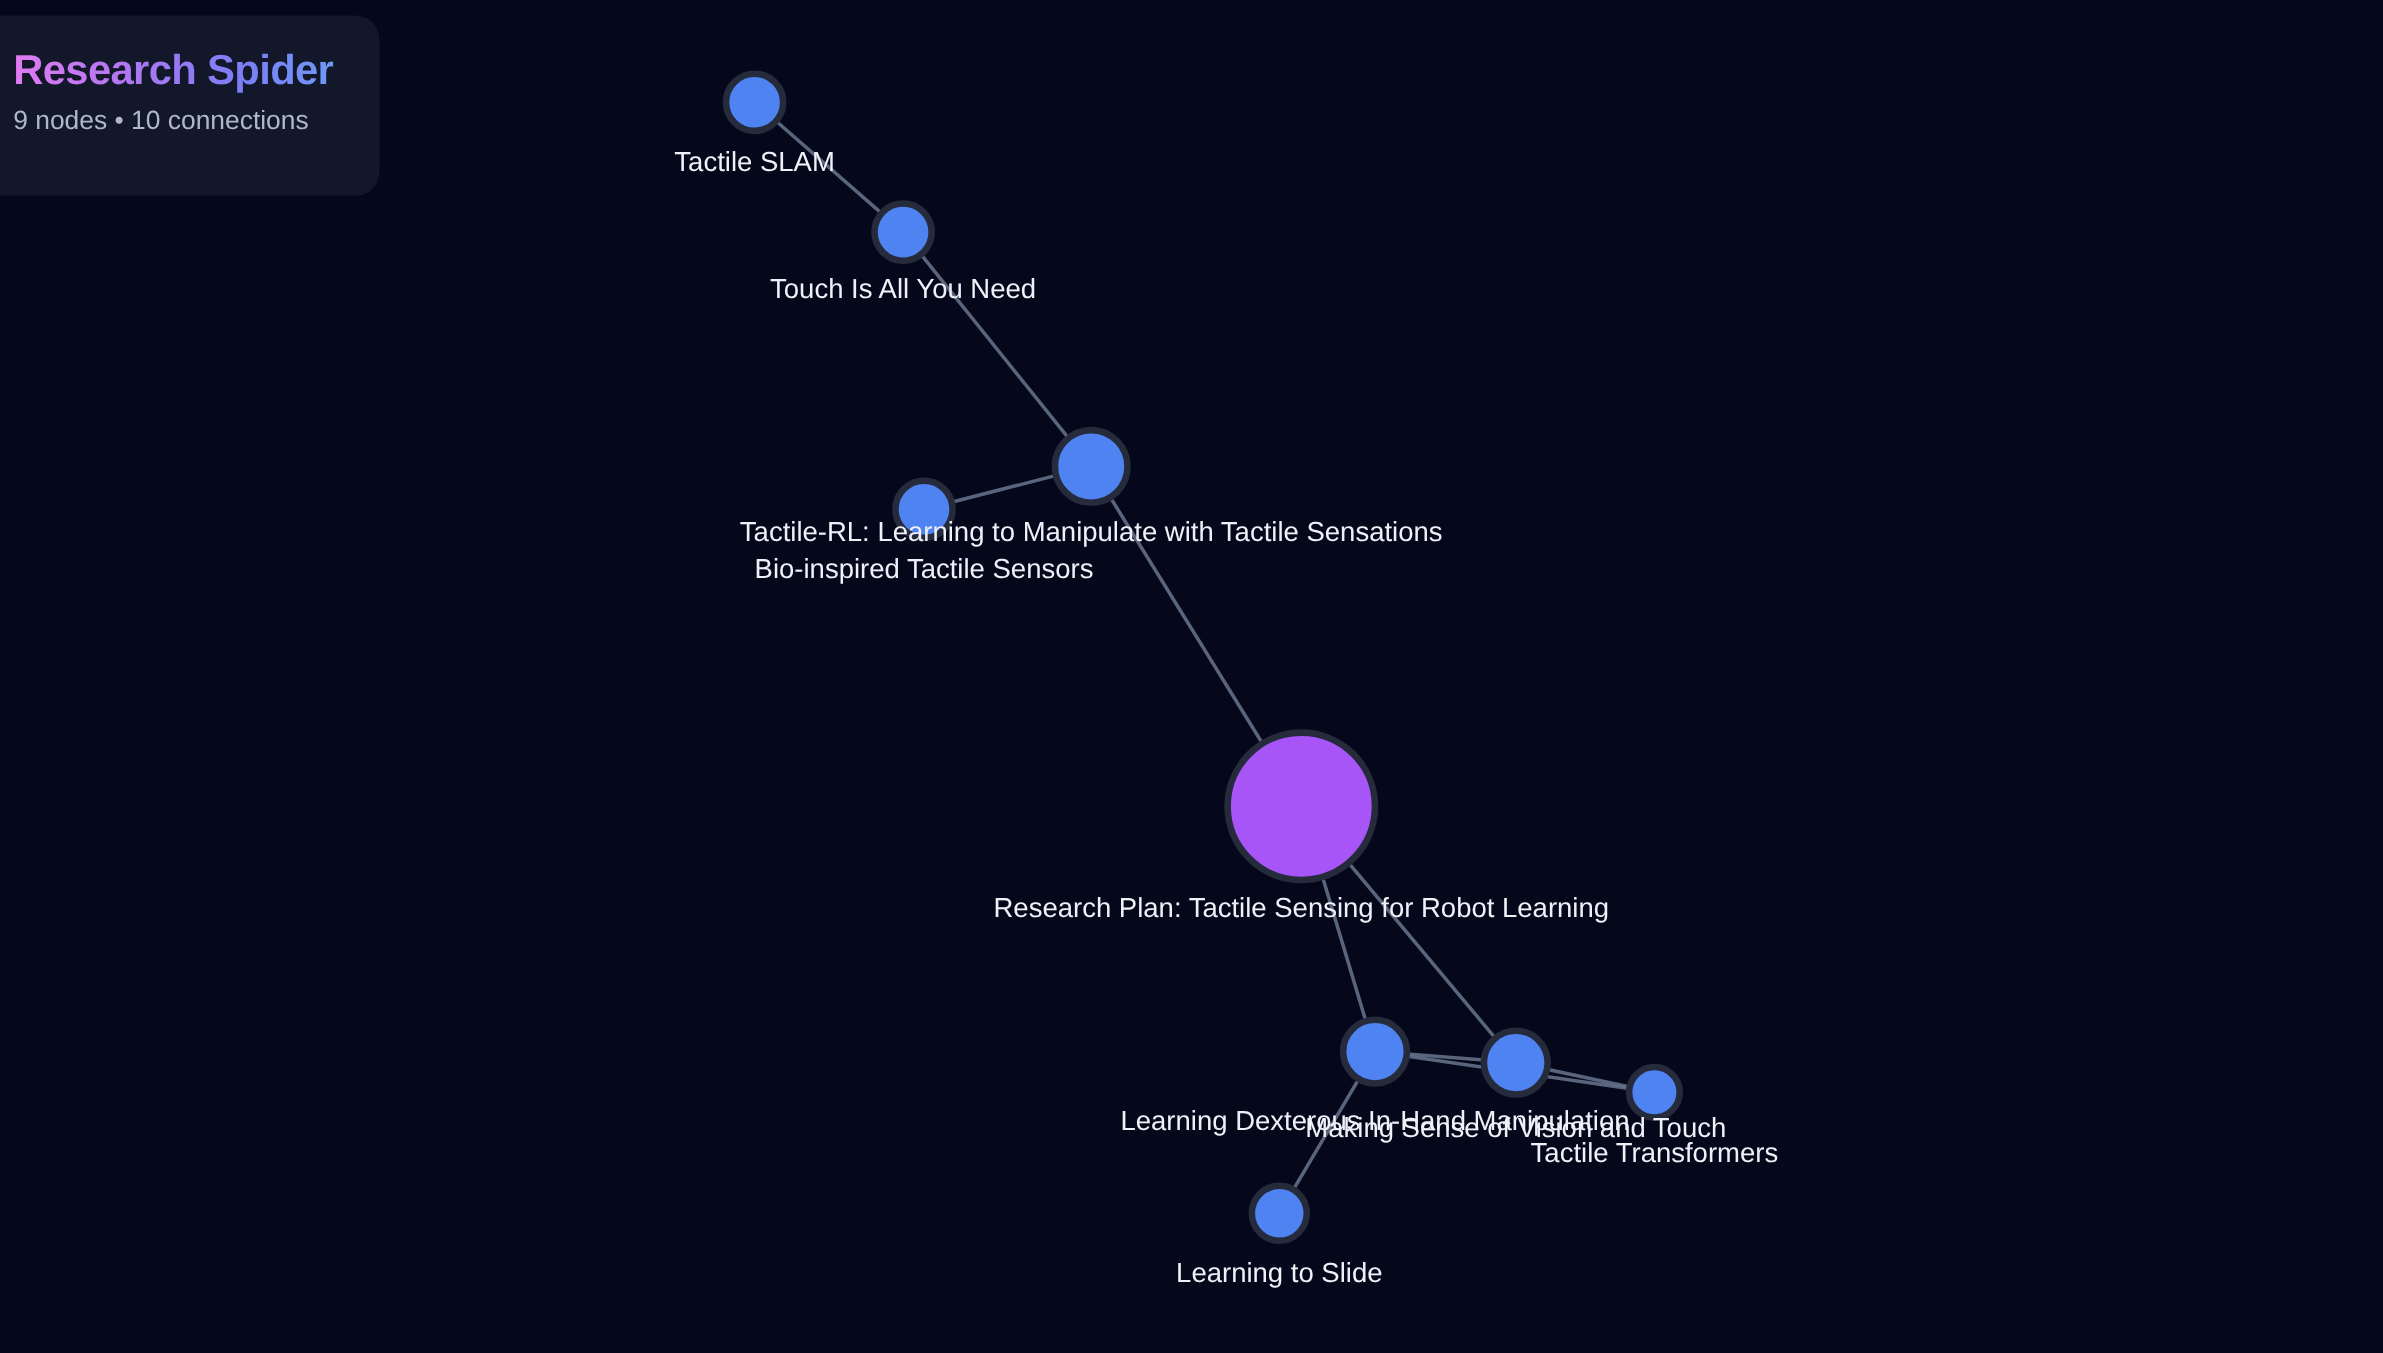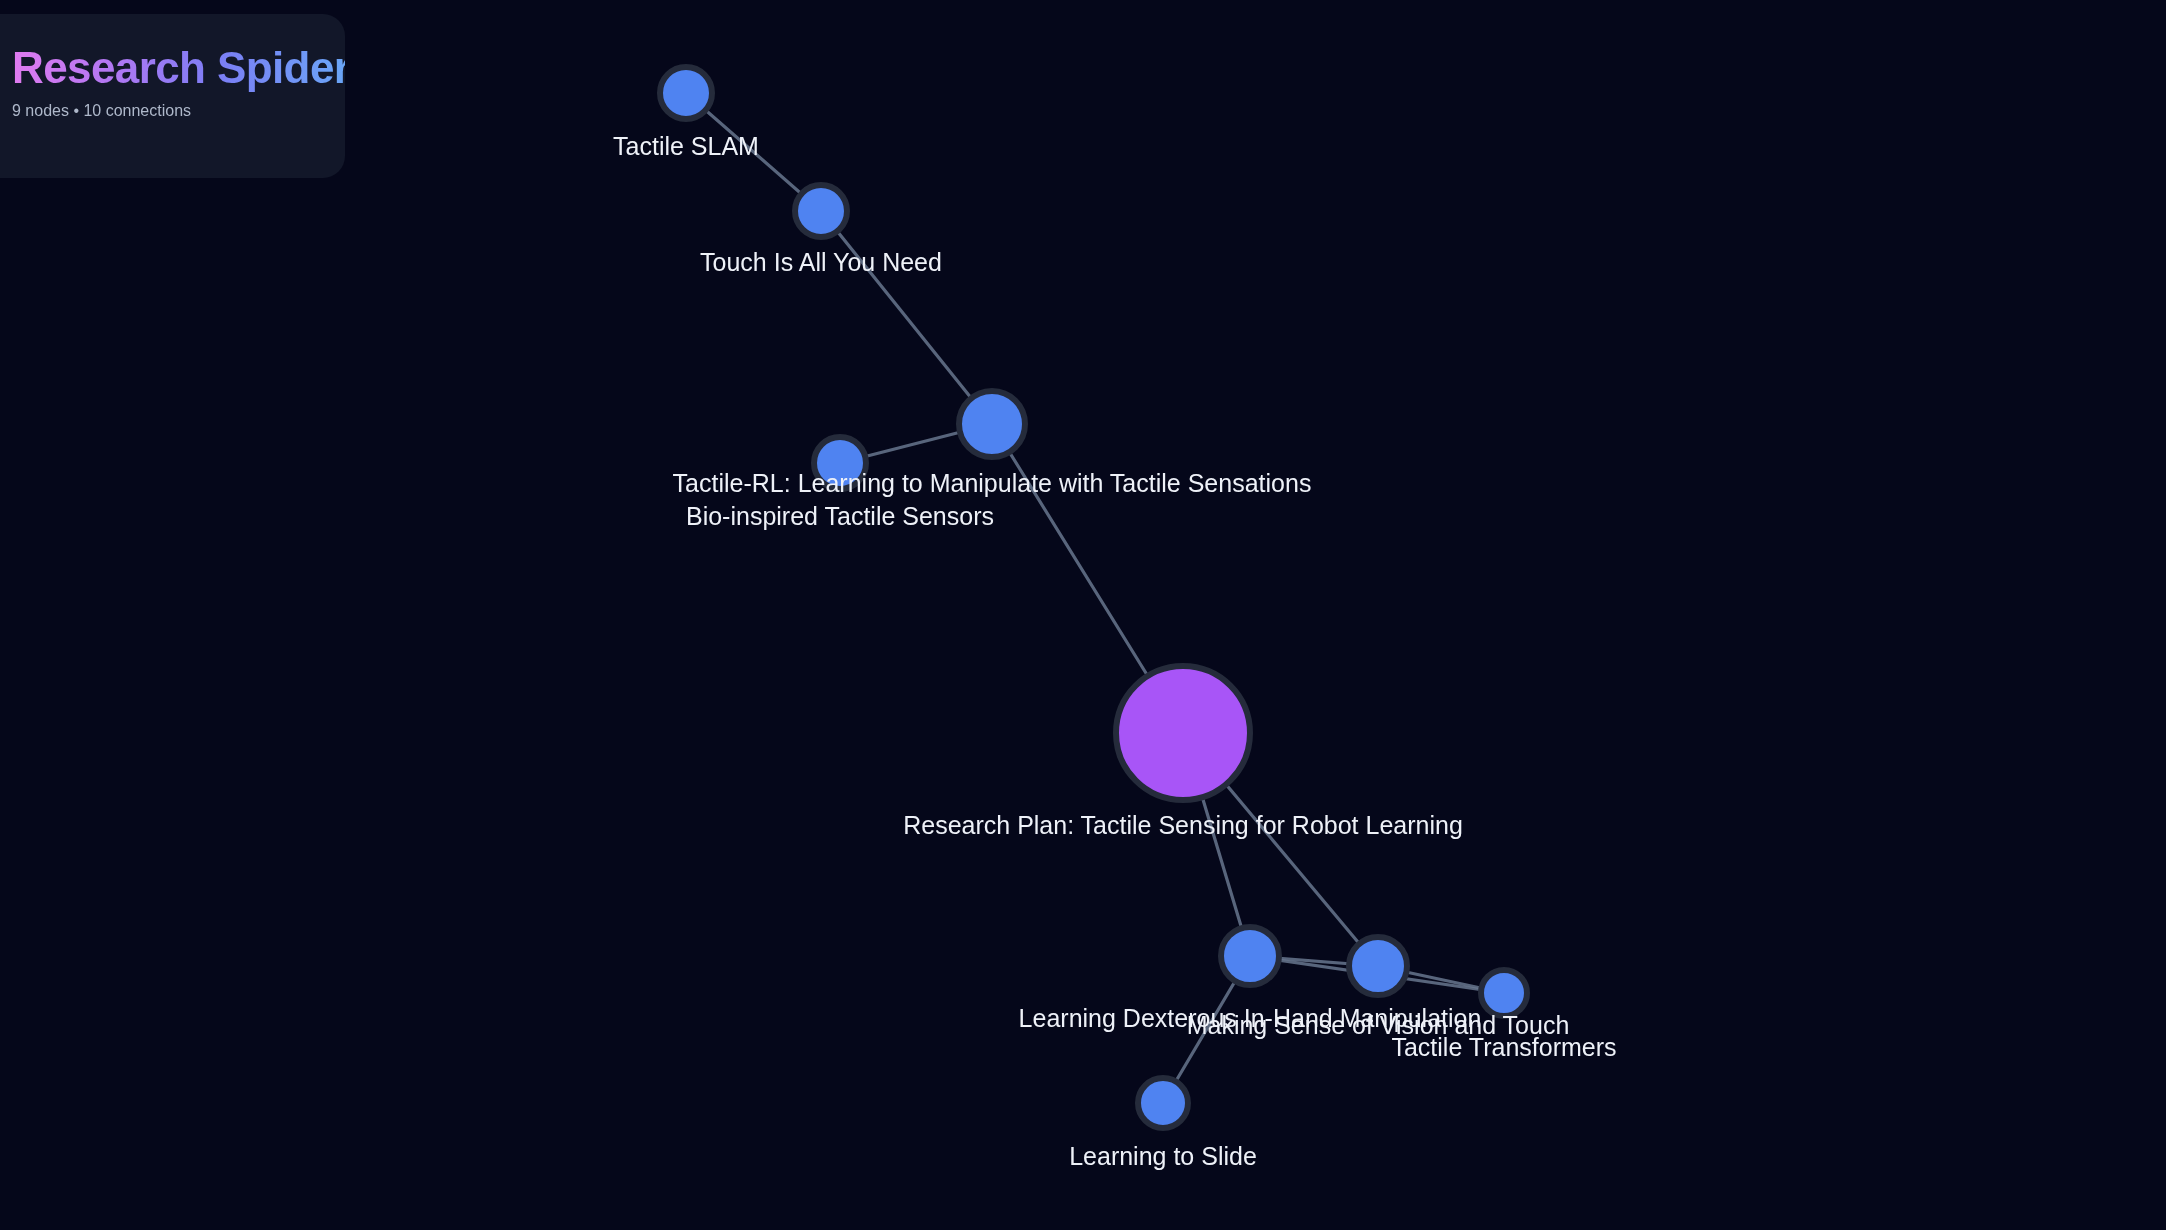--- a/index.html
+++ b/index.html
@@ -66,36 +66,36 @@
     height: 164px;
     background: #121729;
     border-radius: 0 22px 22px 0;
     padding: 30px 0 0 12px;
     z-index: 5;
   }
 
   #app-title {
     margin: 0;
     font-family: "Liberation Sans", sans-serif;
-    font-size: 44px;
+    font-size: 38px;
     font-weight: bold;
     letter-spacing: -0.6px;
     line-height: 1.1;
     background-image: linear-gradient(90deg, #e07bf0 0%, #b477f2 28%, #7b7ef5 62%, #6aa5f7 100%);
     -webkit-background-clip: text;
     background-clip: text;
     color: transparent;
     -webkit-text-fill-color: transparent;
     white-space: nowrap;
   }
 
   #app-subtitle {
     margin: 10px 0 0 0;
     font-family: "Liberation Sans", sans-serif;
-    font-size: 16px;
+    font-size: 24px;
     color: #aeb8ca;
     white-space: nowrap;
   }
 </style>
 </head>
 <body>
 
 <div id="stage">
 
   <svg id="graph-svg" viewBox="0 0 2166 1230" xmlns="http://www.w3.org/2000/svg">

